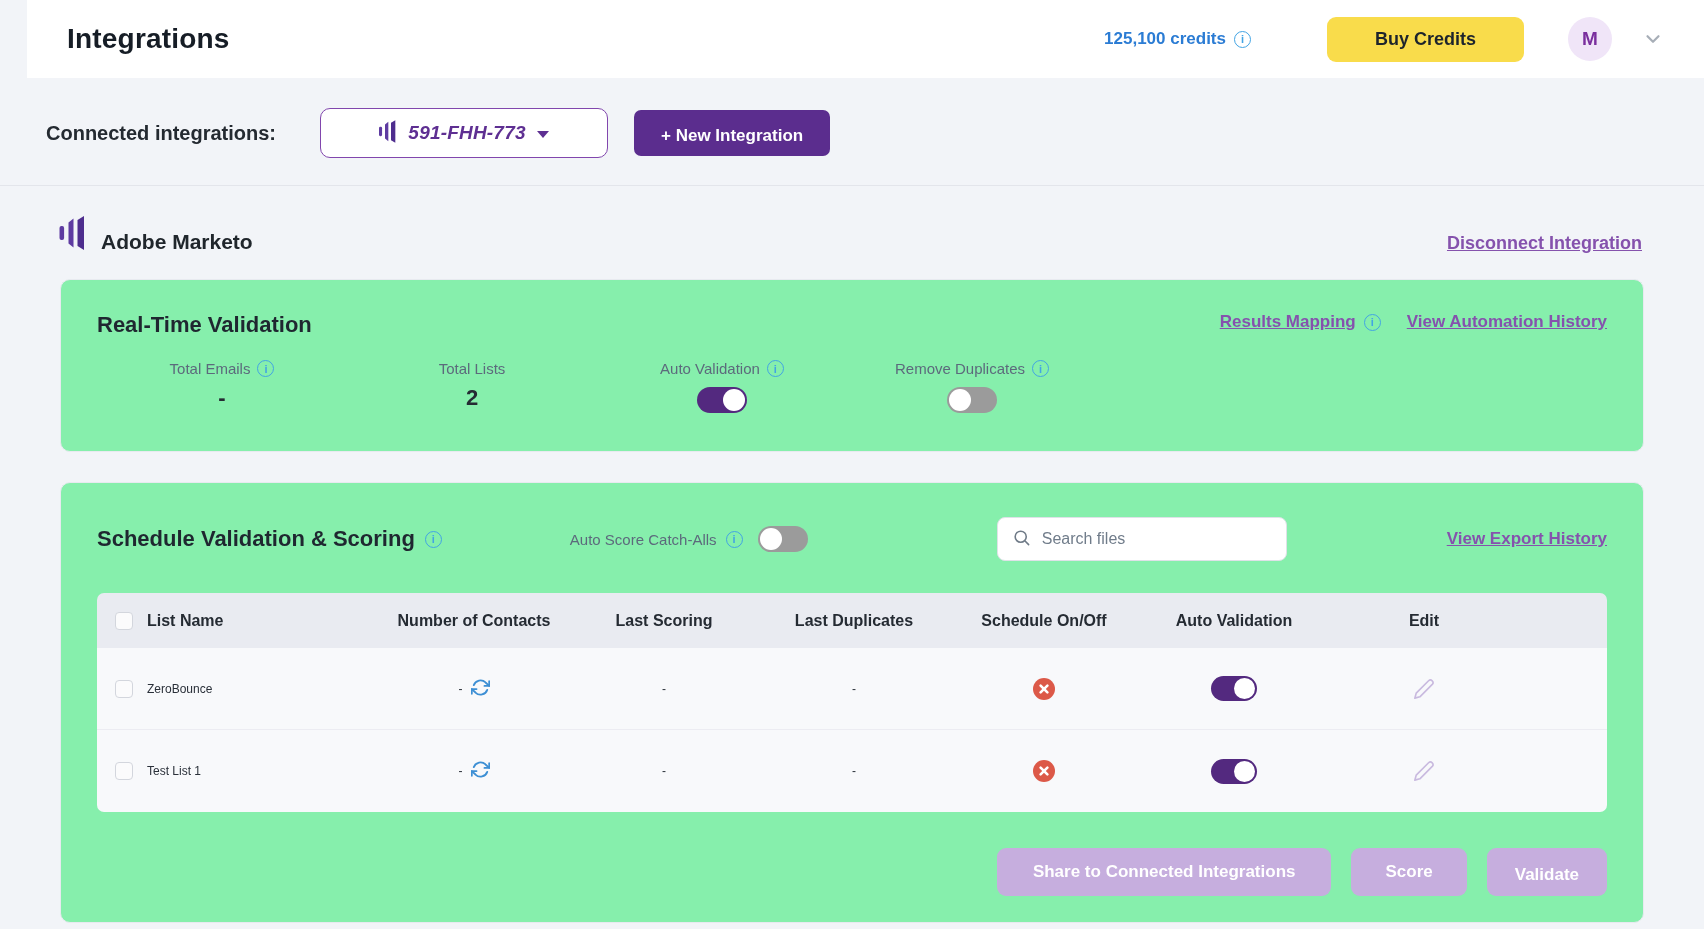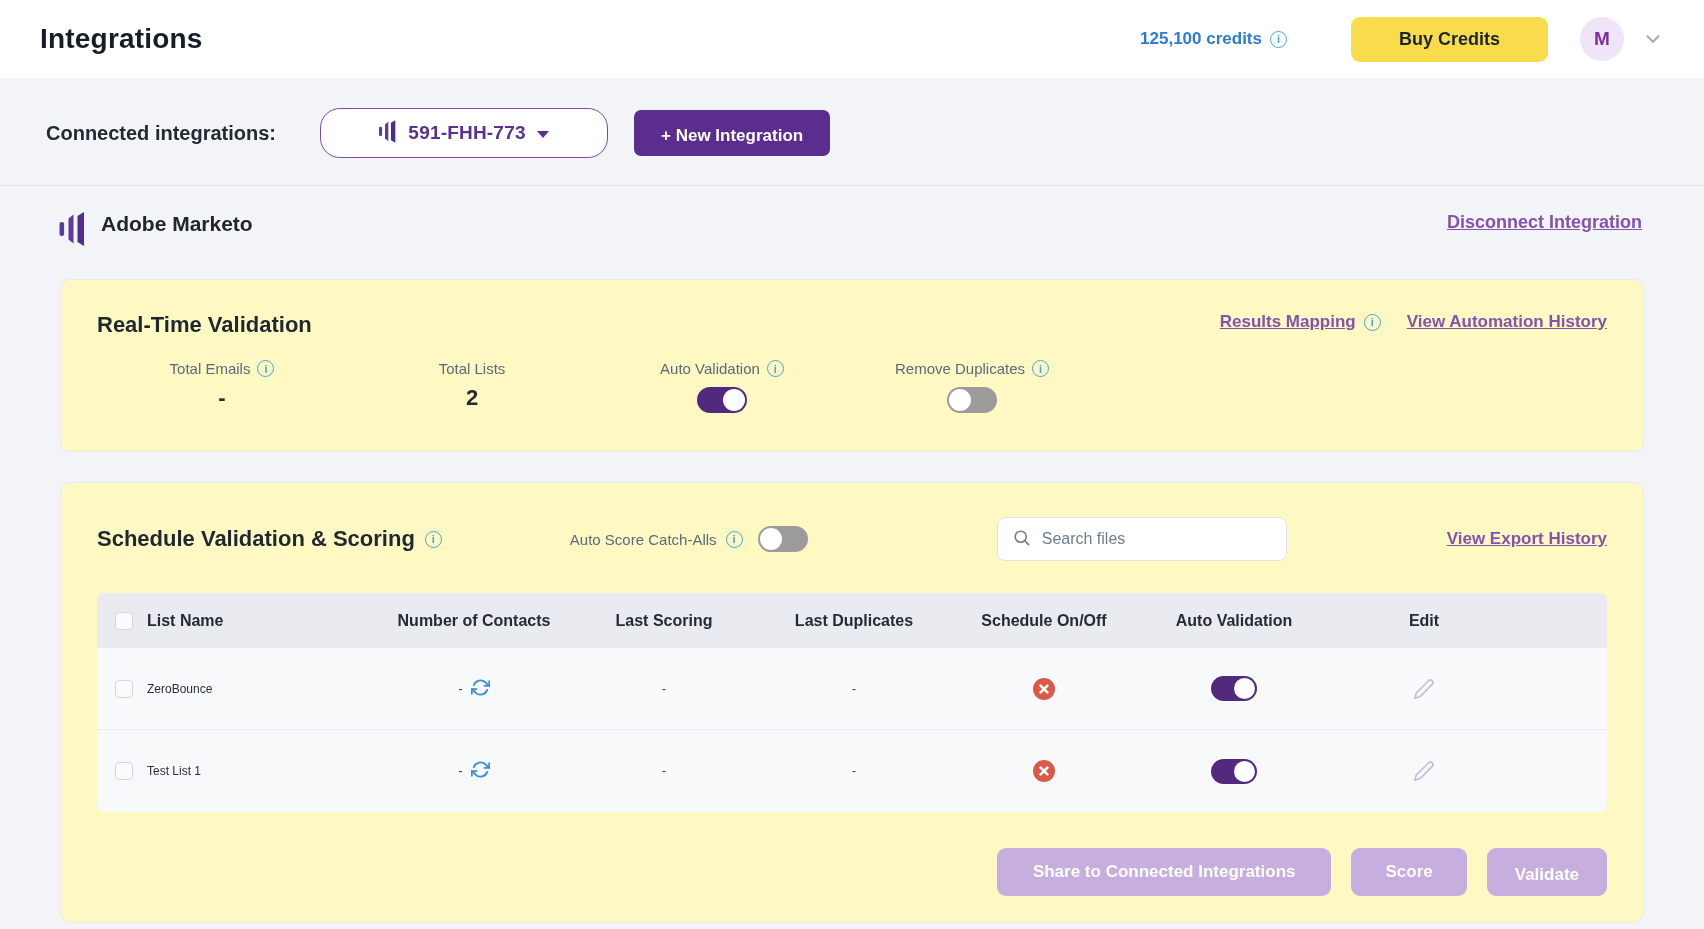--- a/index.html
+++ b/index.html
@@ -6,54 +6,54 @@
     --accent-purple:#5b2d8e; --link-purple:#8552ad; --credits-blue:#2b7cd4;
     --info-blue:#42a4e4; --buy-yellow:#f9dc4b; --error-red:#dc5948;
     --toggle-on:#53297f; --toggle-off:#9b9b9b; --refresh-blue:#3d8fd4;
     --disabled-purple:#c6aede;
   }
   *{margin:0;padding:0;box-sizing:border-box;}
   html,body{width:1704px;height:929px;overflow:hidden;}
   body{font-family:"Liberation Sans",sans-serif;background:#f2f4f8;color:#20262e;}
 
   
-  .topbar{height:78px;background:#fff;display:flex;align-items:center;padding:16px 40px;}
+  .topbar{height:78px;background:#fff;display:flex;align-items:center;padding:16px 40px;margin-left:27px;}
   .page-title{font-size:28px;font-weight:800;color:#161d26;letter-spacing:.2px;}
-  .topbar-right{margin-left:auto;display:flex;align-items:center;gap:18px;}
+  .topbar-right{margin-left:auto;display:flex;align-items:center;gap:30px;}
   .credits{color:var(--credits-blue);font-size:17px;font-weight:bold;display:flex;align-items:center;gap:8px;}
   .info{display:inline-flex;width:17px;height:17px;border:1.6px solid var(--info-blue);
         border-radius:50%;color:var(--info-blue);align-items:center;justify-content:center;
         font-size:11px;font-weight:bold;flex:0 0 auto;}
   .info::after{content:"i";}
   .buy-btn{background:var(--buy-yellow);border:none;border-radius:9px;height:45px;padding:0 48px;
         font-family:inherit;font-size:18px;font-weight:800;color:#1d242c;cursor:pointer;margin-left:46px;}
   .avatar{width:44px;height:44px;border-radius:50%;background:#f0e5f8;color:#7a2f9e;
         display:flex;align-items:center;justify-content:center;font-size:19px;font-weight:800;margin-left:14px;}
   .chev{display:flex;align-items:center;}
 
   
   .content{padding-top:30px;}
   .toolbar{display:flex;align-items:center;margin-left:46px;height:50px;}
   .connected-label{font-size:20px;font-weight:800;color:#242a31;}
   .selector{margin-left:44px;height:50px;min-width:288px;background:#fff;border:1.5px solid #8146ad;
-        border-radius:20px;display:flex;align-items:center;justify-content:center;gap:11px;
-        padding:0 22px;cursor:pointer;}
+        border-radius:10px;display:flex;align-items:center;justify-content:center;gap:11px;
+        padding:0 22px;cursor:pointer;font-style:italic;}
   .selector .sel-text{color:#5e2f92;font-size:19px;font-weight:800;letter-spacing:.2px;}
   .caret{width:0;height:0;border-left:6px solid transparent;border-right:6px solid transparent;
         border-top:7px solid #5e2f92;margin-top:2px;}
   .new-btn{margin-left:26px;height:46px;background:var(--accent-purple);color:#fff;border:none;
         border-radius:7px;padding:16px 27px;font-family:inherit;font-size:17px;font-weight:bold;cursor:pointer;}
   .divider{border-bottom:1px solid #e3e5eb;margin-top:27px;}
 
-  .section-head{display:flex;align-items:flex-start;margin:26px 62px 0 59px;height:42px;}
+  .section-head{display:flex;align-items:flex-end;margin:26px 62px 0 59px;height:42px;}
   .integ-name{font-size:21px;font-weight:800;color:#20262c;margin-left:14px;}
   .p-link{color:var(--link-purple);font-weight:800;text-decoration:underline;cursor:pointer;}
   .disconnect{margin-left:auto;font-size:18px;}
 
-  .card{width:1584px;margin:0 auto;background:#fef9c3;border:1px solid #e8eaf0;border-radius:10px;}
+  .card{width:1584px;margin:0 auto;background:#86efac;border:1px solid #e8eaf0;border-radius:10px;}
   .card1{margin-top:25px;padding:32px 36px 36px;}
   .card-head{display:flex;align-items:flex-start;}
   .card-title{font-size:22px;font-weight:800;color:#1f2730;display:flex;align-items:center;gap:10px;}
   .card1-links{margin-left:auto;display:flex;gap:26px;font-size:17px;}
   .rm-wrap{display:flex;align-items:center;gap:8px;}
 
   .stats{display:flex;margin-top:22px;}
   .stat{width:250px;text-align:center;}
   .stat-label{font-size:15px;color:#5c6a7c;display:inline-flex;align-items:center;gap:7px;}
   .stat-value{font-size:22px;font-weight:800;color:#252b33;margin-top:7px;}

